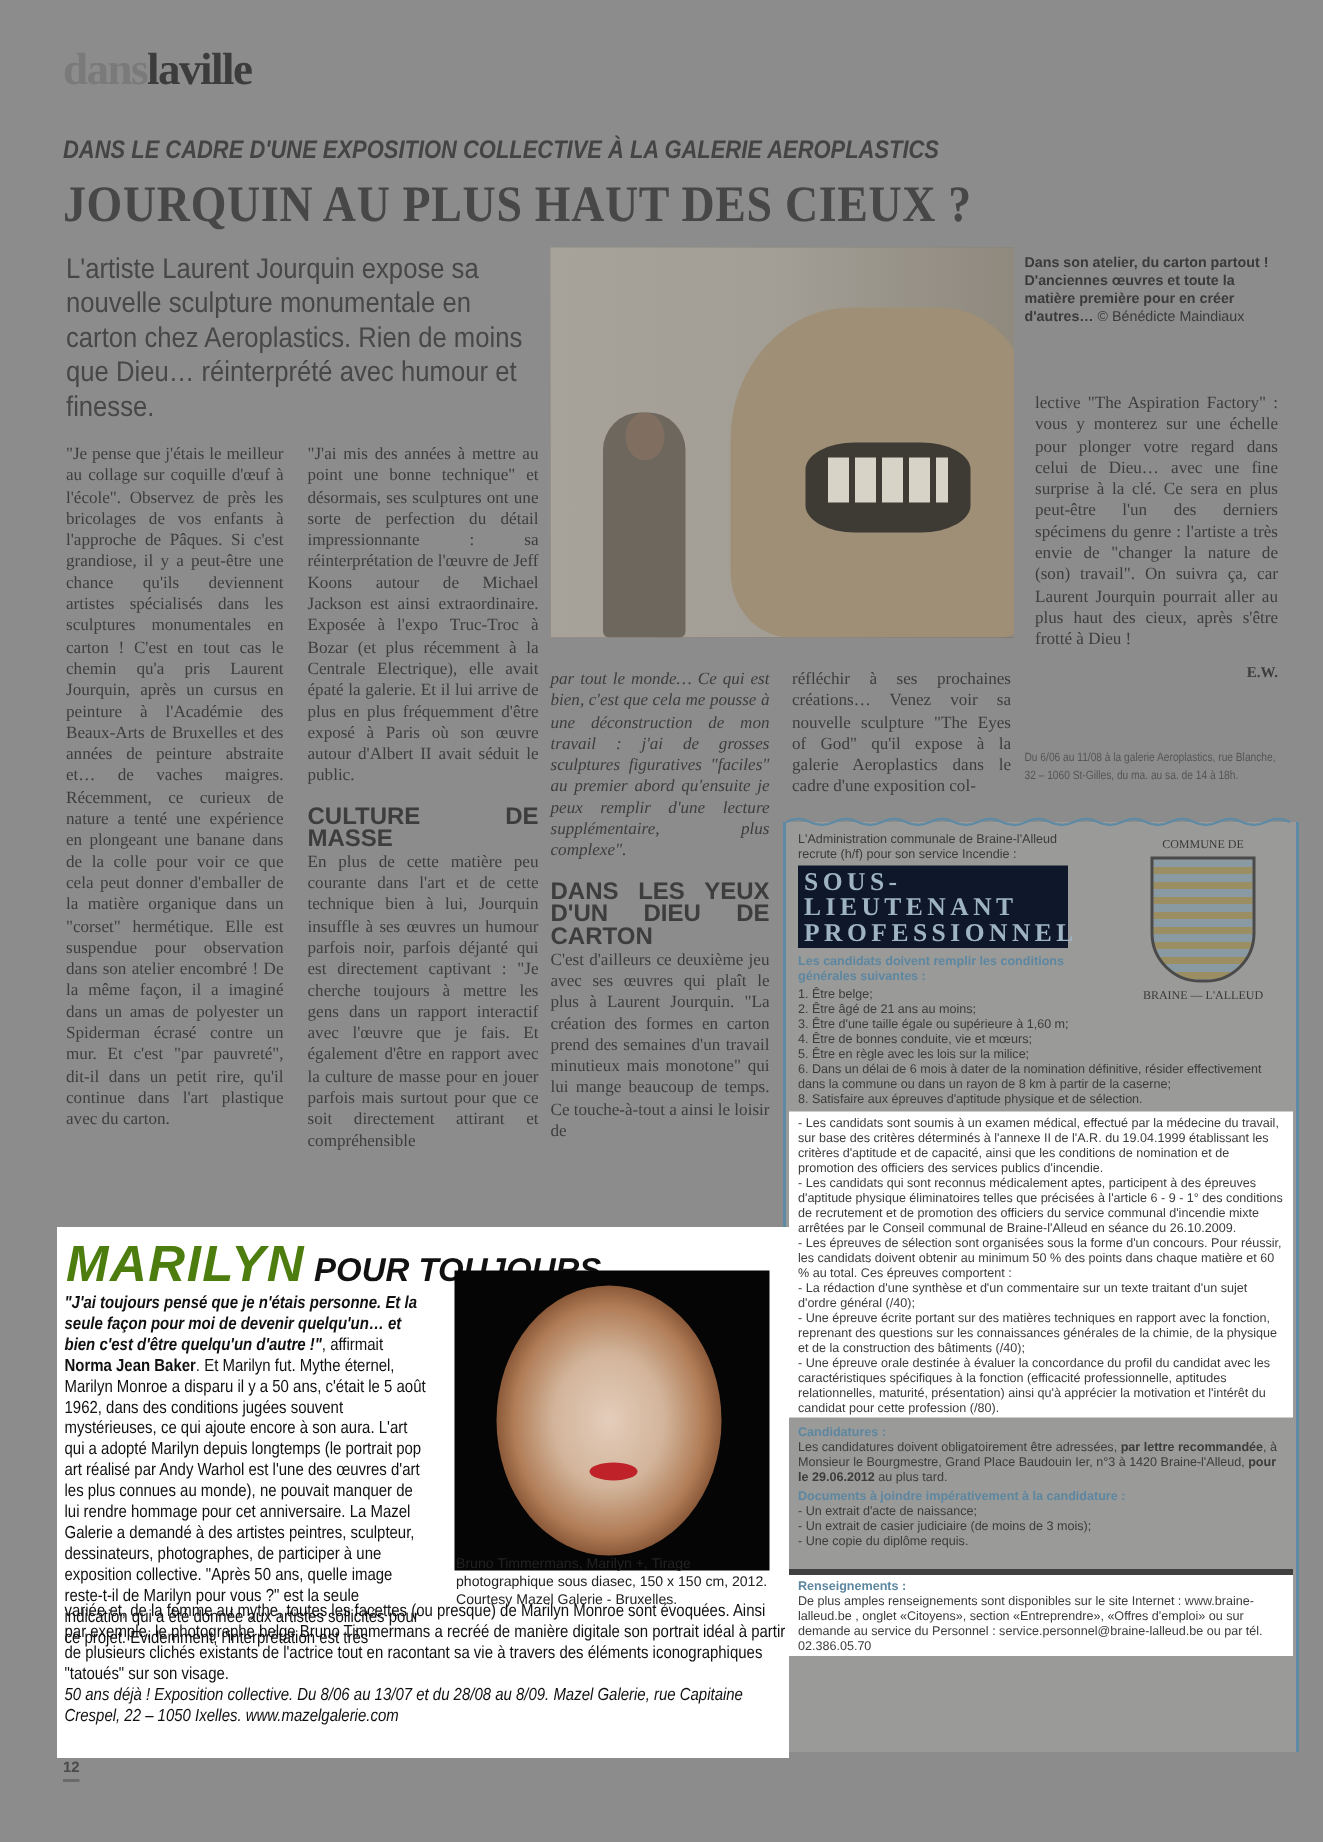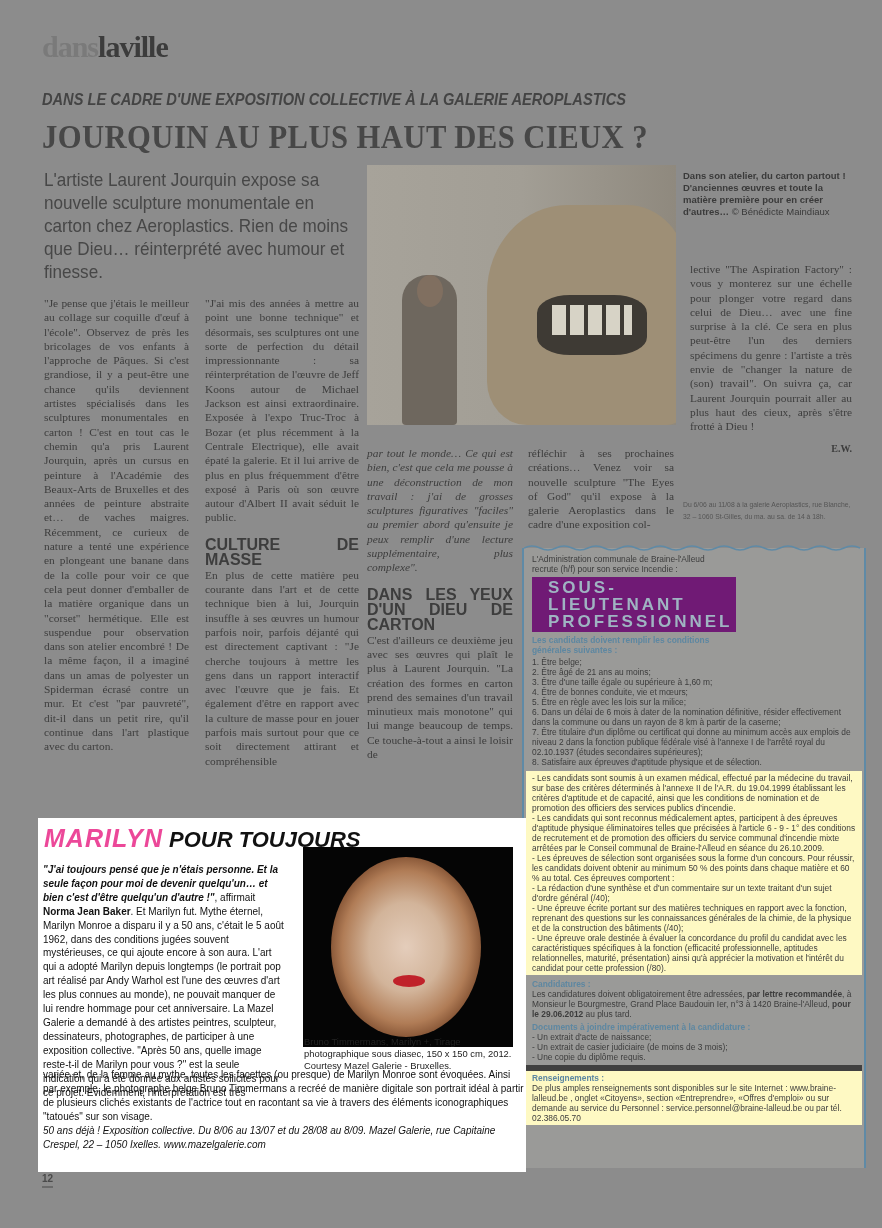--- a/index.html
+++ b/index.html
@@ -21,30 +21,30 @@
   .photo .sculpt { position:absolute; left:120px; top:40px; width:200px; height:220px; background:#9e8f76; border-radius:40% 30% 10% 20%; }
   .photo .mouth { position:absolute; left:170px; top:130px; width:110px; height:60px; background:#3e3a34; border-radius:30%; }
   .photo .teeth { position:absolute; left:185px; top:140px; width:80px; height:30px; background:repeating-linear-gradient(90deg,#d7d3c6 0 14px,#3e3a34 14px 18px); }
   .caption1 { left:683px; top:170px; width:170px; font-size:9.5px; line-height:12px; color:#3a3a3a; }
   .caption1 b { font-weight:bold; }
   .sig { font-family:"Liberation Serif", serif; font-weight:bold; font-size:10px; text-align:right; }
   .info { left:683px; top:499px; width:168px; font-size:8px; line-height:11.5px; color:#555; transform:scaleX(0.85); transform-origin:left; width:198px; }
   .adbox { left:522px; top:548px; width:340px; height:620px; background:#9a9a98; border-left:2px solid #5f8aa6; border-right:2px solid #5f8aa6; }
   .ad-wave { position:absolute; left:0; width:100%; height:8px; }
   .ad-inner { position:absolute; left:8px; top:6px; width:324px; font-size:8.4px; line-height:10px; color:#3c3c3c; }
-  .ad-title { background:#701a75; color:#9fb4c2; font-weight:bold; font-size:17px; letter-spacing:3px; line-height:17px; padding:2px 16px; width:172px; margin:3px 0; }
+  .ad-title { background:#0f172a; color:#9fb4c2; font-weight:bold; font-size:17px; letter-spacing:3px; line-height:17px; padding:2px 4px; width:172px; margin:3px 0;font-family:Liberation Serif, serif; }
   .ad-blue { color:#5d87a1; font-weight:bold; }
-  .ad-tan { background:#fef9c3; margin:4px -6px 0 -6px; padding:2px 6px; }
+  .ad-tan { background:#ffffff; margin:4px -6px 0 -6px; padding:2px 6px; }
   .ad-list { margin:2px 0 0 0; padding:0; list-style:none; }
   .ad-list li { margin:0; }
   .crest { position:absolute; right:12px; top:10px; width:100px; text-align:center; font-family:"Liberation Serif", serif; font-size:8px; color:#3a3a3a; }
   .shield { width:66px; height:80px; margin:4px auto; background:repeating-linear-gradient(180deg,#8a9aa2 0 5px,#9a8e62 5px 10px); border:2px solid #4a4a4a; border-radius:0 0 33px 33px; }
   .marilyn { left:38px; top:818px; width:488px; height:354px; background:#ffffff; }
   .marilyn-title { position:absolute; left:6px; top:6px; white-space:nowrap; }
-  .marilyn-title .m { font-family:"Liberation Sans", sans-serif; font-weight:bold; font-style:italic; font-size:25px; color:#ec4899; letter-spacing:1px; }
+  .marilyn-title .m { font-family:"Liberation Sans", sans-serif; font-weight:bold; font-style:italic; font-size:34px; color:#4d7c0f; letter-spacing:1px; }
   .marilyn-title .p { font-family:"Liberation Sans", sans-serif; font-weight:bold; font-style:italic; font-size:22px; color:#111; margin-left:6px; }
   .m-text { position:absolute; left:5px; top:44px; width:240px; font-family:"Liberation Sans", sans-serif; font-size:11.6px; line-height:13.9px; color:#111; transform:scaleX(0.86); transform-origin:left; width:280px; }
   .m-text b { font-weight:bold; }
   .m-full { position:absolute; left:5px; top:249px; width:560px; font-family:"Liberation Sans", sans-serif; font-size:11.6px; line-height:13.9px; color:#111; transform:scaleX(0.86); transform-origin:left; }
   .m-photo { position:absolute; left:265px; top:29px; width:210px; height:200px; background:#050505; overflow:hidden; }
   .m-face { position:absolute; left:28px; top:10px; width:150px; height:180px; border-radius:50%; background:radial-gradient(ellipse at 50% 50%, #e4cdbb 0%, #d2b49a 35%, #b07c56 60%, #6a3b20 80%, #050505 100%); }
   .m-lips { position:absolute; left:90px; top:128px; width:32px; height:12px; background:#c0222a; border-radius:50%; }
   .m-caption { position:absolute; left:266px; top:218px; width:215px; font-size:9.4px; line-height:12px; color:#222; }
   .pagenum { left:42px; top:1172px; font-size:10px; font-weight:bold; color:#4a4a4a; border-bottom:2px solid #6a6a6a; line-height:14px; }
 </style>
@@ -109,41 +109,45 @@
       <div>PROFESSIONNEL</div>
     </div>
     <div class="ad-blue" style="width:200px;">Les candidats doivent remplir les conditions générales suivantes :</div>
     <ul class="ad-list">
       <li>1. Être belge;</li>
       <li>2. Être âgé de 21 ans au moins;</li>
       <li>3. Être d'une taille égale ou supérieure à 1,60 m;</li>
       <li>4. Être de bonnes conduite, vie et mœurs;</li>
       <li>5. Être en règle avec les lois sur la milice;</li>
       <li>6. Dans un délai de 6 mois à dater de la nomination définitive, résider effectivement dans la commune ou dans un rayon de 8 km à partir de la caserne;</li>
-      <li>7. Être titulaire d'un diplôme ou certificat qui donne au minimum accès aux emplois de niveau 2 dans la fonction publique fédérale visé à l'annexe I de l'arrêté royal du 02.10.1937 (études secondaires supérieures);</li>
       <li>8. Satisfaire aux épreuves d'aptitude physique et de sélection.</li>
     </ul>
     <div class="ad-tan">
       <div>- Les candidats sont soumis à un examen médical, effectué par la médecine du travail, sur base des critères déterminés à l'annexe II de l'A.R. du 19.04.1999 établissant les critères d'aptitude et de capacité, ainsi que les conditions de nomination et de promotion des officiers des services publics d'incendie.</div>
       <div>- Les candidats qui sont reconnus médicalement aptes, participent à des épreuves d'aptitude physique éliminatoires telles que précisées à l'article 6 - 9 - 1° des conditions de recrutement et de promotion des officiers du service communal d'incendie mixte arrêtées par le Conseil communal de Braine-l'Alleud en séance du 26.10.2009.</div>
       <div>- Les épreuves de sélection sont organisées sous la forme d'un concours. Pour réussir, les candidats doivent obtenir au minimum 50 % des points dans chaque matière et 60 % au total. Ces épreuves comportent :</div>
       <div>- La rédaction d'une synthèse et d'un commentaire sur un texte traitant d'un sujet d'ordre général (/40);</div>
       <div>- Une épreuve écrite portant sur des matières techniques en rapport avec la fonction, reprenant des questions sur les connaissances générales de la chimie, de la physique et de la construction des bâtiments (/40);</div>
       <div>- Une épreuve orale destinée à évaluer la concordance du profil du candidat avec les caractéristiques spécifiques à la fonction (efficacité professionnelle, aptitudes relationnelles, maturité, présentation) ainsi qu'à apprécier la motivation et l'intérêt du candidat pour cette profession (/80).</div>
     </div>
     <div class="ad-blue" style="margin-top:4px;">Candidatures :</div>
     <div><span>Les candidatures doivent obligatoirement être adressées,</span> <b>par lettre recommandée</b><span>, à Monsieur le Bourgmestre, Grand Place Baudouin Ier, n°3 à 1420 Braine-l'Alleud,</span> <b>pour le 29.06.2012</b> <span>au plus tard.</span></div>
     <div class="ad-blue" style="margin-top:3px;">Documents à joindre impérativement à la candidature :</div>
     <div>- Un extrait d'acte de naissance;</div>
     <div>- Un extrait de casier judiciaire (de moins de 3 mois);</div>
     <div>- Une copie du diplôme requis.</div>
-    <div class="ad-tan" style="border-top:6px solid #404040; margin-top:3px;">
+    <div class="ad-tan" style="border-top:4px solid #404040; margin-top:14px;">
       <div class="ad-blue">Renseignements :</div>
       <div>De plus amples renseignements sont disponibles sur le site Internet : www.braine-lalleud.be , onglet «Citoyens», section «Entreprendre», «Offres d'emploi» ou sur demande au service du Personnel : service.personnel@braine-lalleud.be ou par tél. 02.386.05.70</div>
     </div>
+  </div>
+  <div class="crest">
+    <div>COMMUNE DE</div>
+    <div class="shield"></div>
+    <div>BRAINE — L'ALLEUD</div>
   </div>
 </div>
 
 <div class="abs marilyn">
   <div class="marilyn-title">
     <span class="m">MARILYN</span><span class="p">POUR TOUJOURS</span>
   </div>
   <div class="m-text">
     <b><i>"J'ai toujours pensé que je n'étais personne. Et la seule façon pour moi de devenir quelqu'un… et bien c'est d'être quelqu'un d'autre !"</i></b><span>, affirmait</span> <b>Norma Jean Baker</b><span>. Et Marilyn fut. Mythe éternel, Marilyn Monroe a disparu il y a 50 ans, c'était le 5 août 1962, dans des conditions jugées souvent mystérieuses, ce qui ajoute encore à son aura. L'art qui a adopté Marilyn depuis longtemps (le portrait pop art réalisé par Andy Warhol est l'une des œuvres d'art les plus connues au monde), ne pouvait manquer de lui rendre hommage pour cet anniversaire. La Mazel Galerie a demandé à des artistes peintres, sculpteur, dessinateurs, photographes, de participer à une exposition collective. "Après 50 ans, quelle image reste-t-il de Marilyn pour vous ?" est la seule indication qui a été donnée aux artistes sollicités pour ce projet. Evidemment, l'interprétation est très</span>
   </div>

